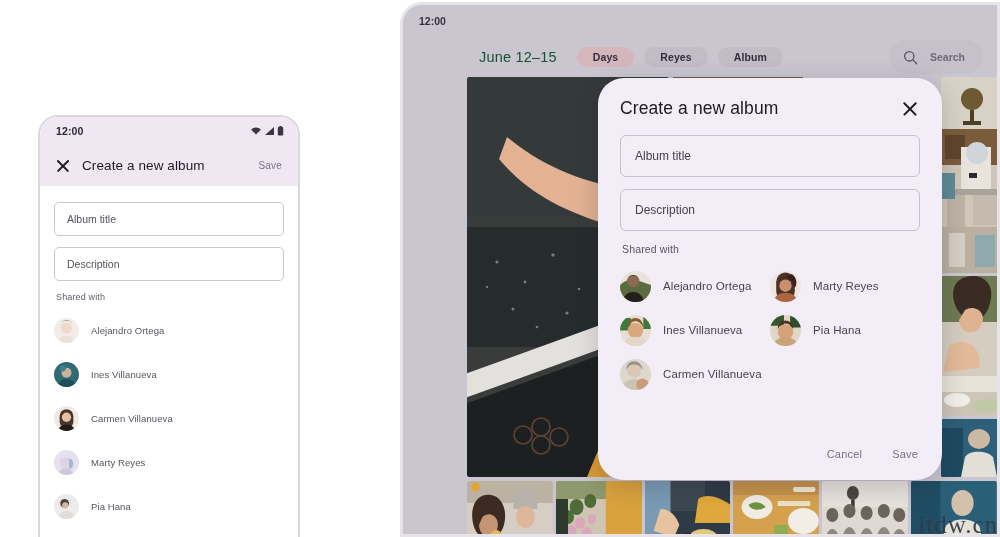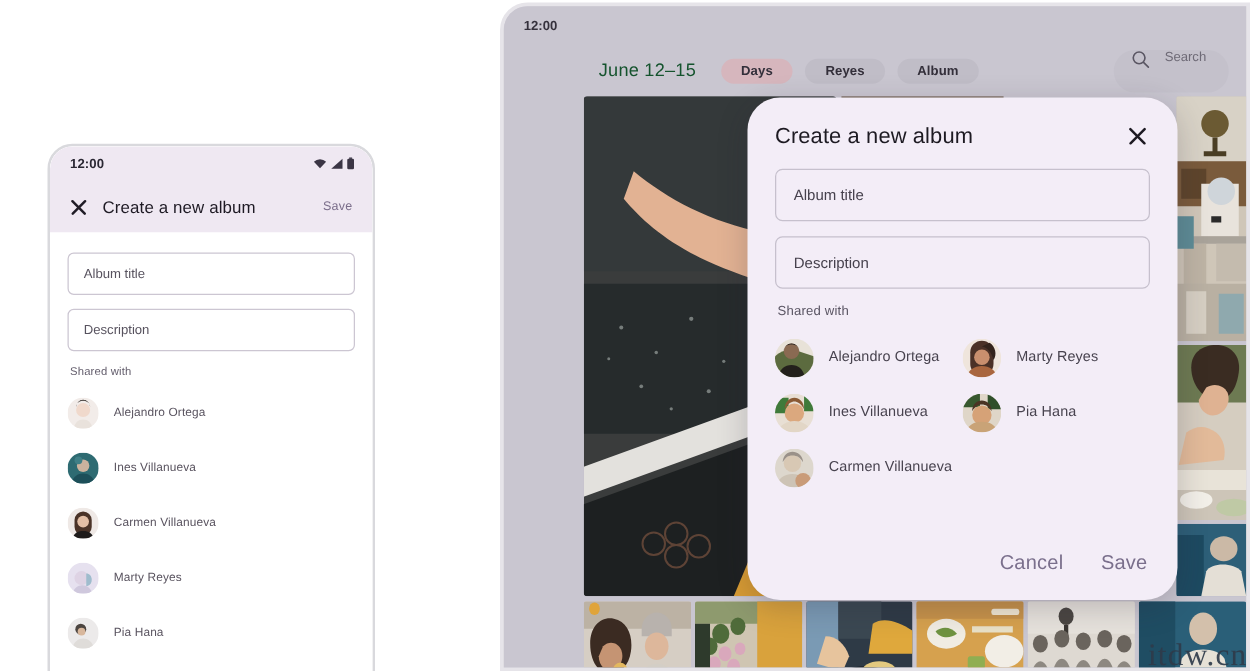--- a/index.html
+++ b/index.html
@@ -193,25 +193,27 @@
     font-size: 10.5px;
     font-weight: 700;
     color: #332f3a;
     background: #c0bdc7;
     letter-spacing: .1px;
   }
   .t-chip.active { background: #d6b6bd; }
   .t-spacer { flex: 1; }
   .t-search {
     display: flex;
+    align-items: center;
     gap: 12px;
     height: 34px;
     padding: 0 18px 0 14px;
     border-radius: 17px;
     background: #c4c1cb;
+    font-weight: bold;
   }
   .t-search .stxt {
     font-size: 10.5px;
     color: #6e6a76;
   }
 
   
   .t-grid {
     position: absolute;
     left: 64px;
@@ -336,21 +338,21 @@
 
   .d-actions {
     position: absolute;
     right: 22px;
     bottom: 16px;
     display: flex;
     align-items: center;
     gap: 26px;
   }
   .d-btn {
-    font-size: 16px;
+    font-size: 11px;
     color: #7a6f8c;
     letter-spacing: .2px;
     padding: 4px 2px;
   }
 
   
   #watermark {
     position: absolute;
     right: 2px;
     bottom: -2px;

